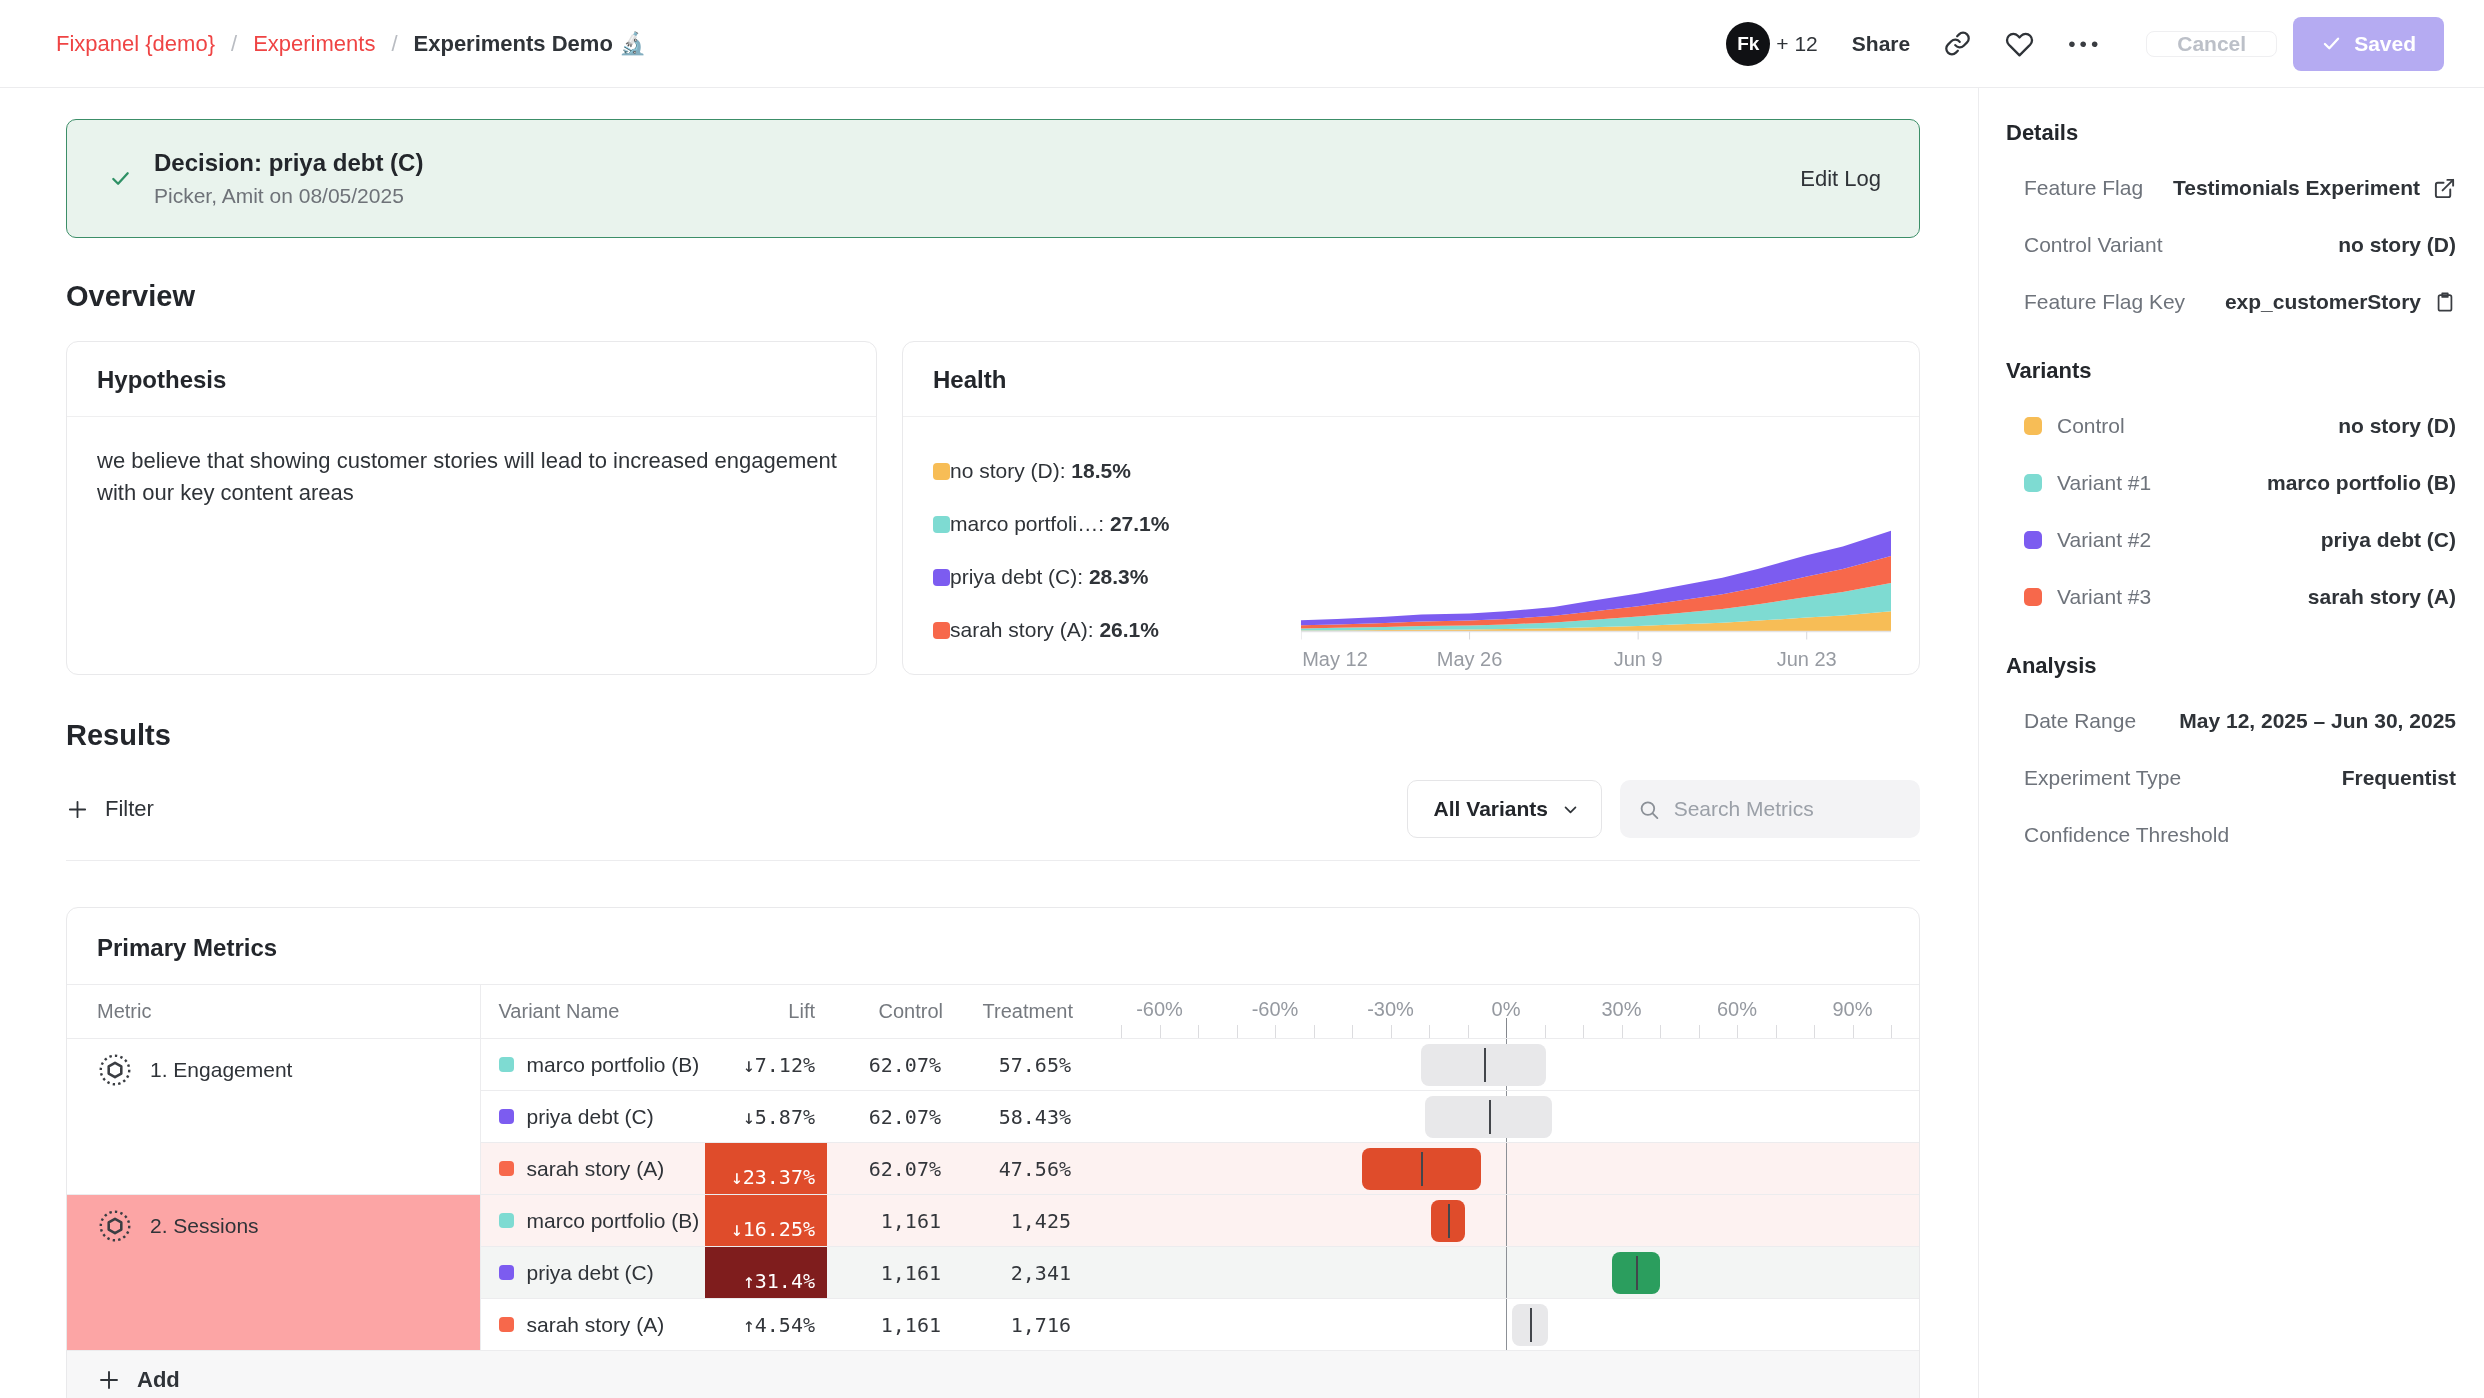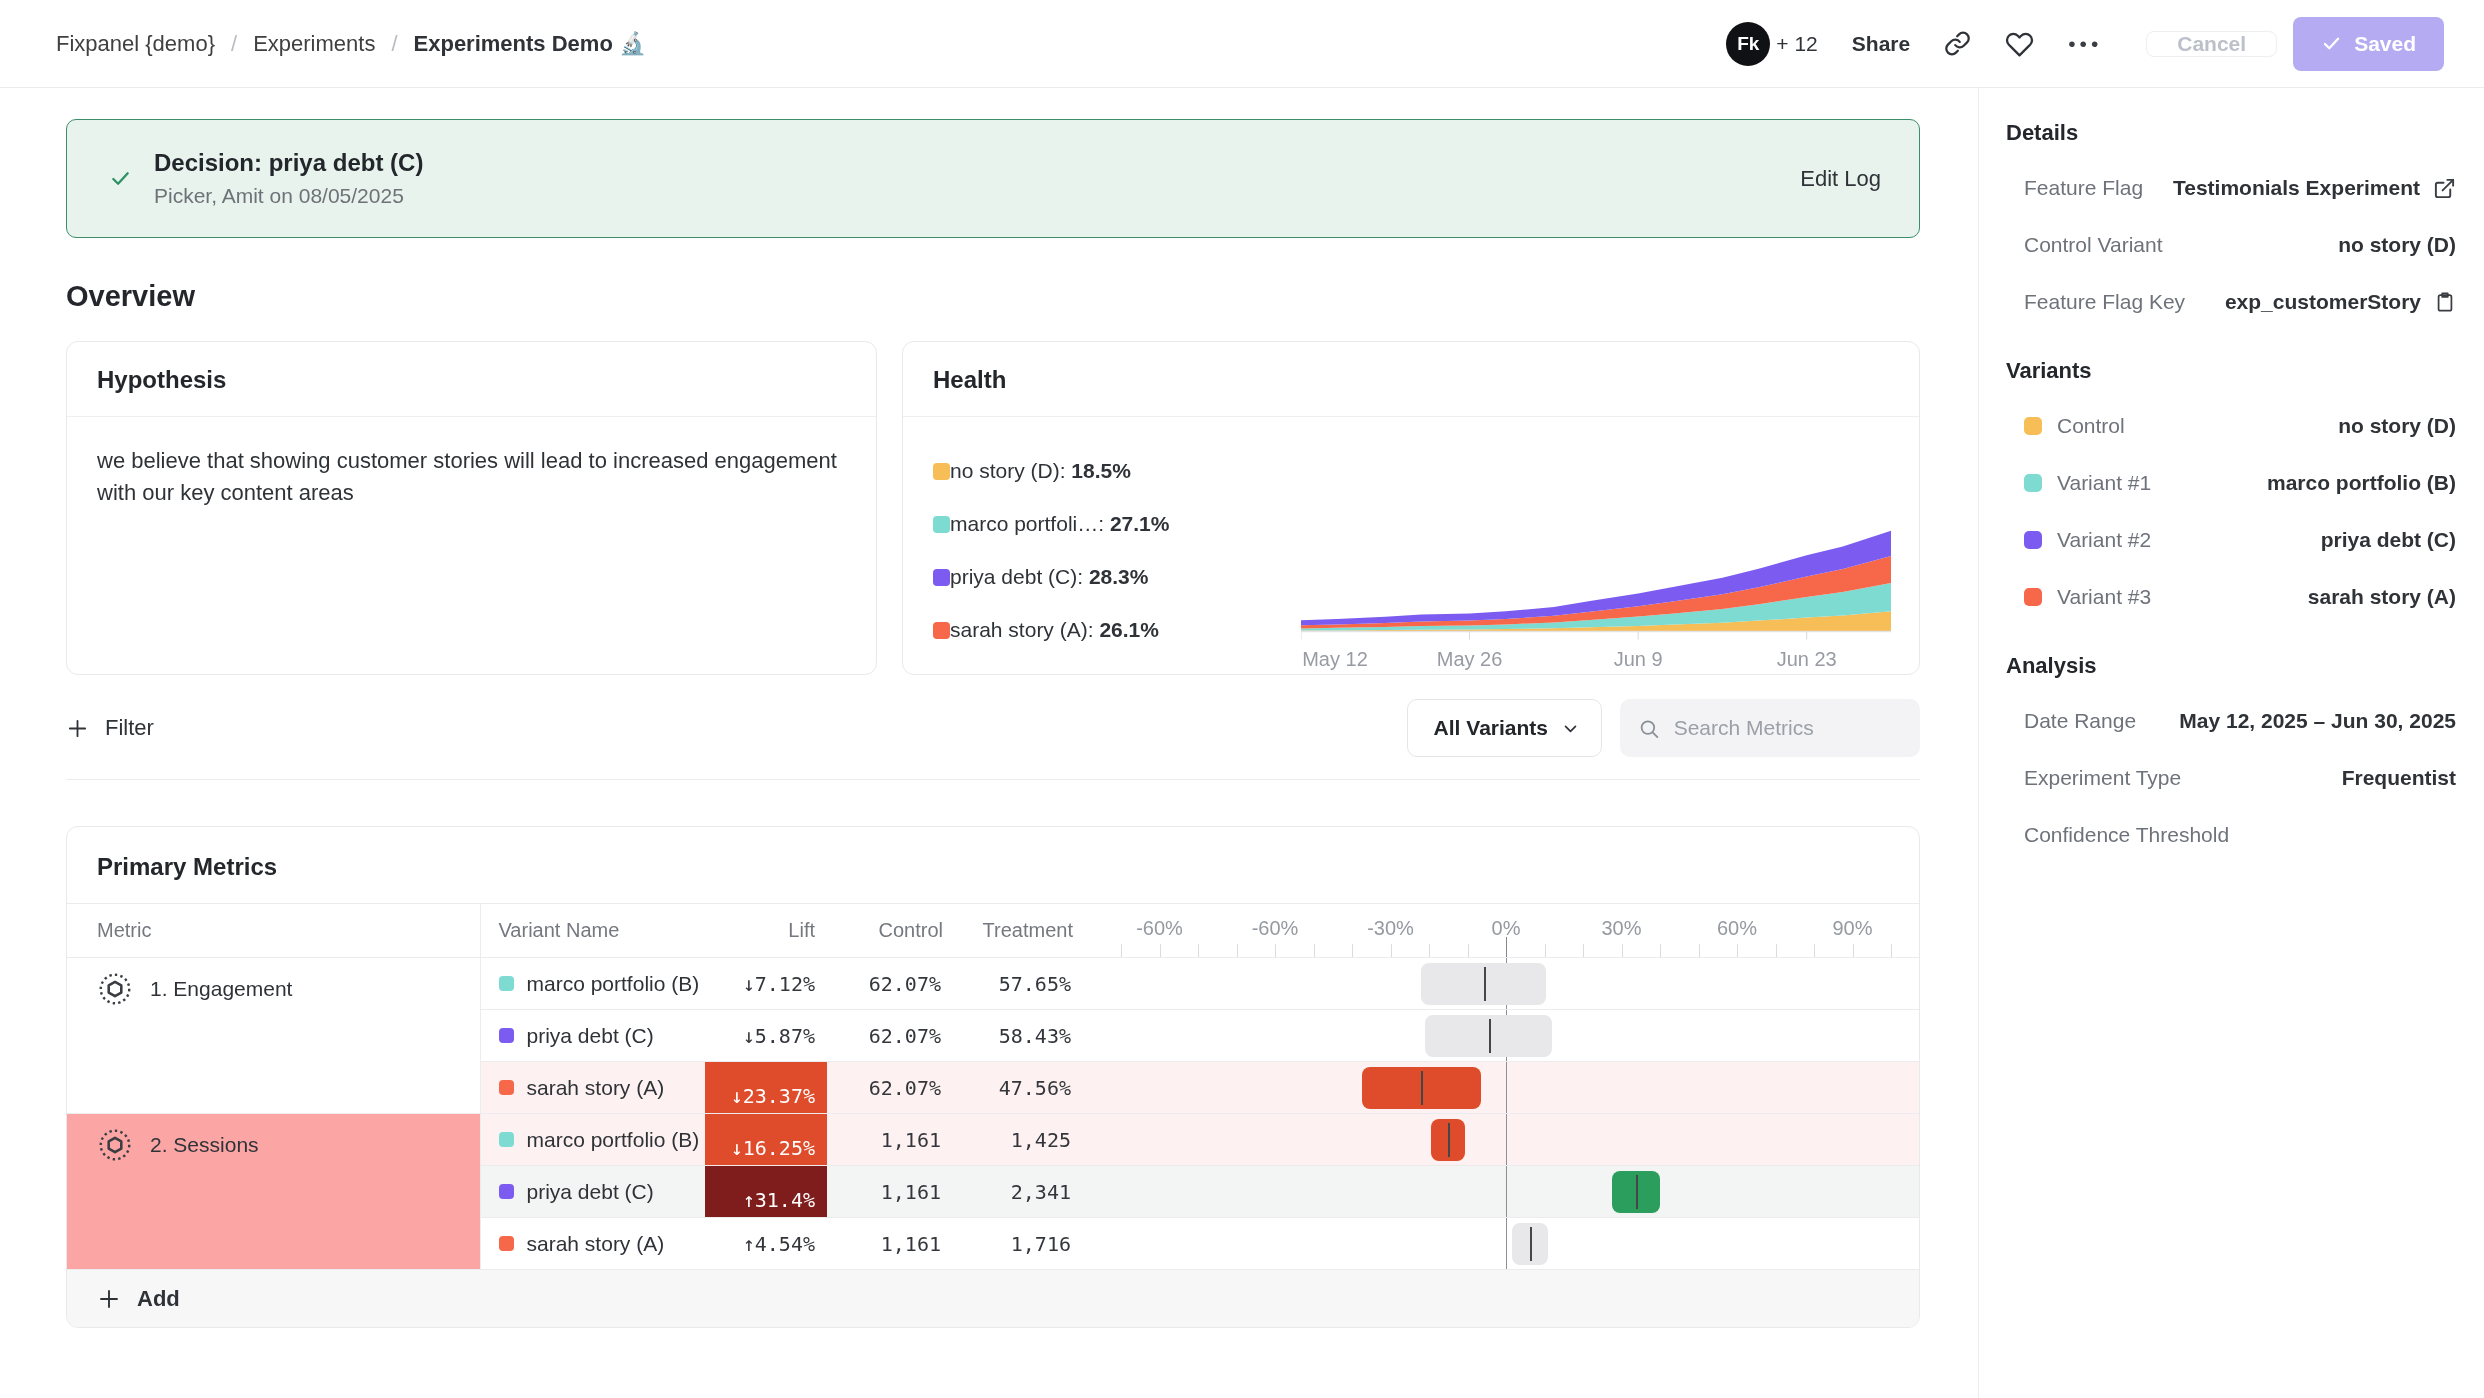--- a/index.html
+++ b/index.html
@@ -9,21 +9,21 @@
     font-family:"Liberation Sans", sans-serif; color:#2f3338;
   }
   svg { display:block; }
 
   
   .topbar {
     height:88px; display:flex; align-items:center; justify-content:space-between;
     padding:0 40px 0 56px; border-bottom:1px solid #ececee; background:#fff;
   }
   .breadcrumb { display:flex; align-items:center; gap:16px; font-size:22px; }
-  .crumb { color:#404040; cursor:pointer; }
+  .crumb { color:#ef4444; cursor:pointer; }
   .crumb-sep { color:#b9bcc2; }
   .crumb.current { color:#2f3338; font-weight:700; }
   .topbar-actions { display:flex; align-items:center; }
   .avatar {
     width:44px; height:44px; border-radius:50%; background:#101114; color:#fff;
     display:flex; align-items:center; justify-content:center; font-weight:700; font-size:19px;
   }
   .avatar-count { font-size:21px; margin:0 0 0 6px; color:#2f3338; }
   .share-label { font-size:21px; font-weight:700; margin-left:34px; cursor:pointer; }
   .icon-btn { margin-left:34px; cursor:pointer; color:#2f3338; display:flex; align-items:center; }
@@ -237,20 +237,21 @@
                 <line x1="337.1428571428571" x2="337.1428571428571" y1="112.5" y2="120.5" stroke="#d9d9dc"></line>
                 <text x="337.1428571428571" y="146.5" text-anchor="middle" font-size="20" fill="#979ba2">Jun 9</text>
                 <line x1="505.71428571428567" x2="505.71428571428567" y1="112.5" y2="120.5" stroke="#d9d9dc"></line>
                 <text x="505.71428571428567" y="146.5" text-anchor="middle" font-size="20" fill="#979ba2">Jun 23</text>
               </svg>
             </div>
         </div>
       </section>
     </div>
 
+    <h2 class="section-heading" style="margin-top:44px;">Results</h2>
 
     <div class="filter-row">
       <div class="filter-btn">
         <svg width="23" height="23" viewBox="0 0 24 24" fill="none" stroke="#2f3338" stroke-width="1.9" stroke-linecap="round">
             <path d="M12 4v16M4 12h16"></path>
           </svg>
         <span>Filter</span>
       </div>
       <div class="right-controls">
         <button class="variants-btn">

